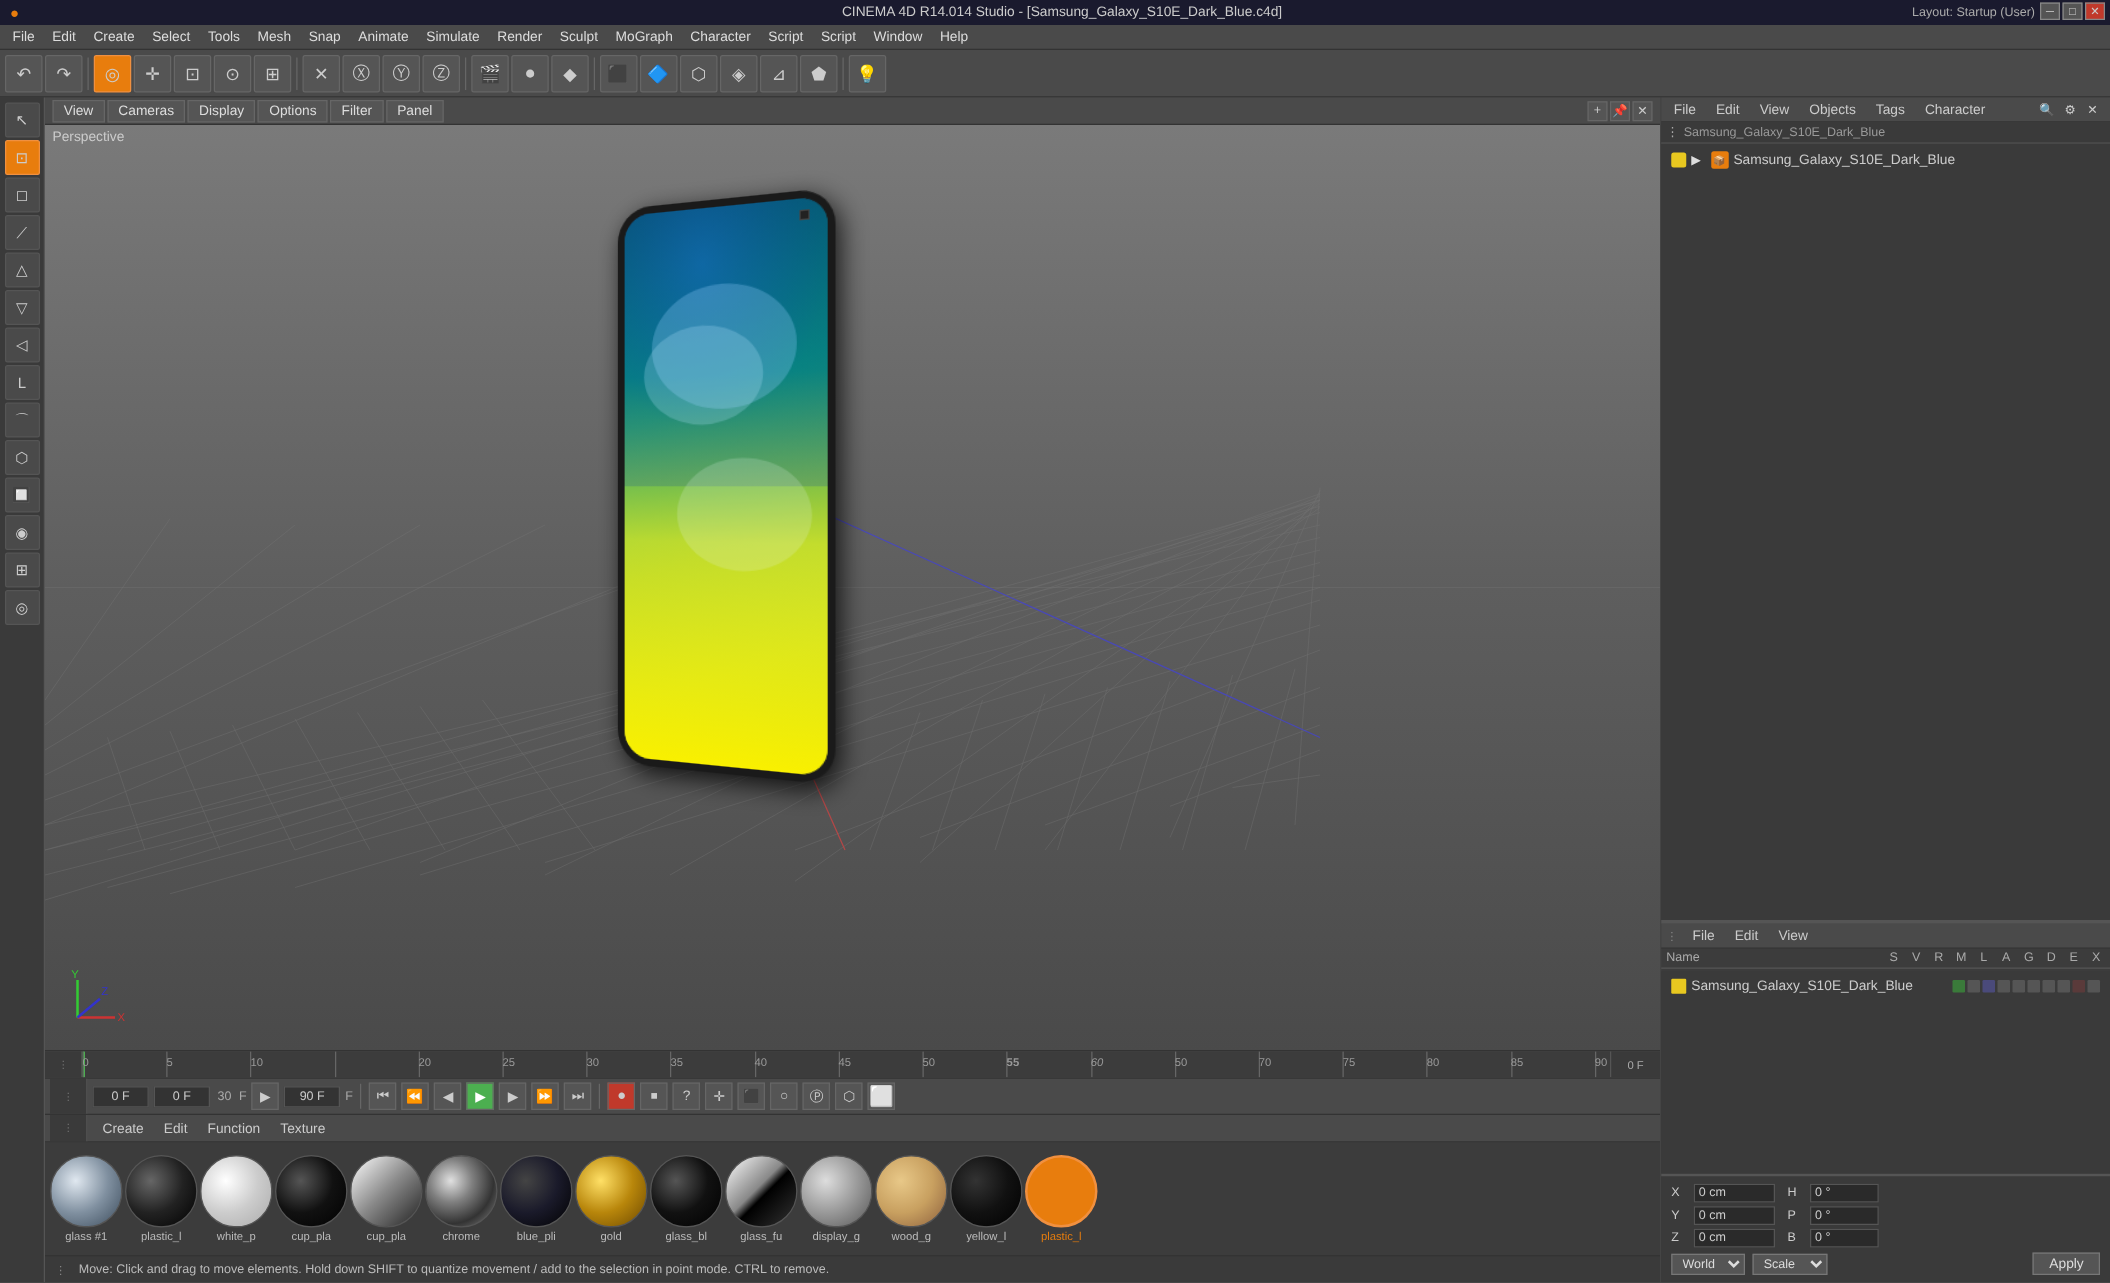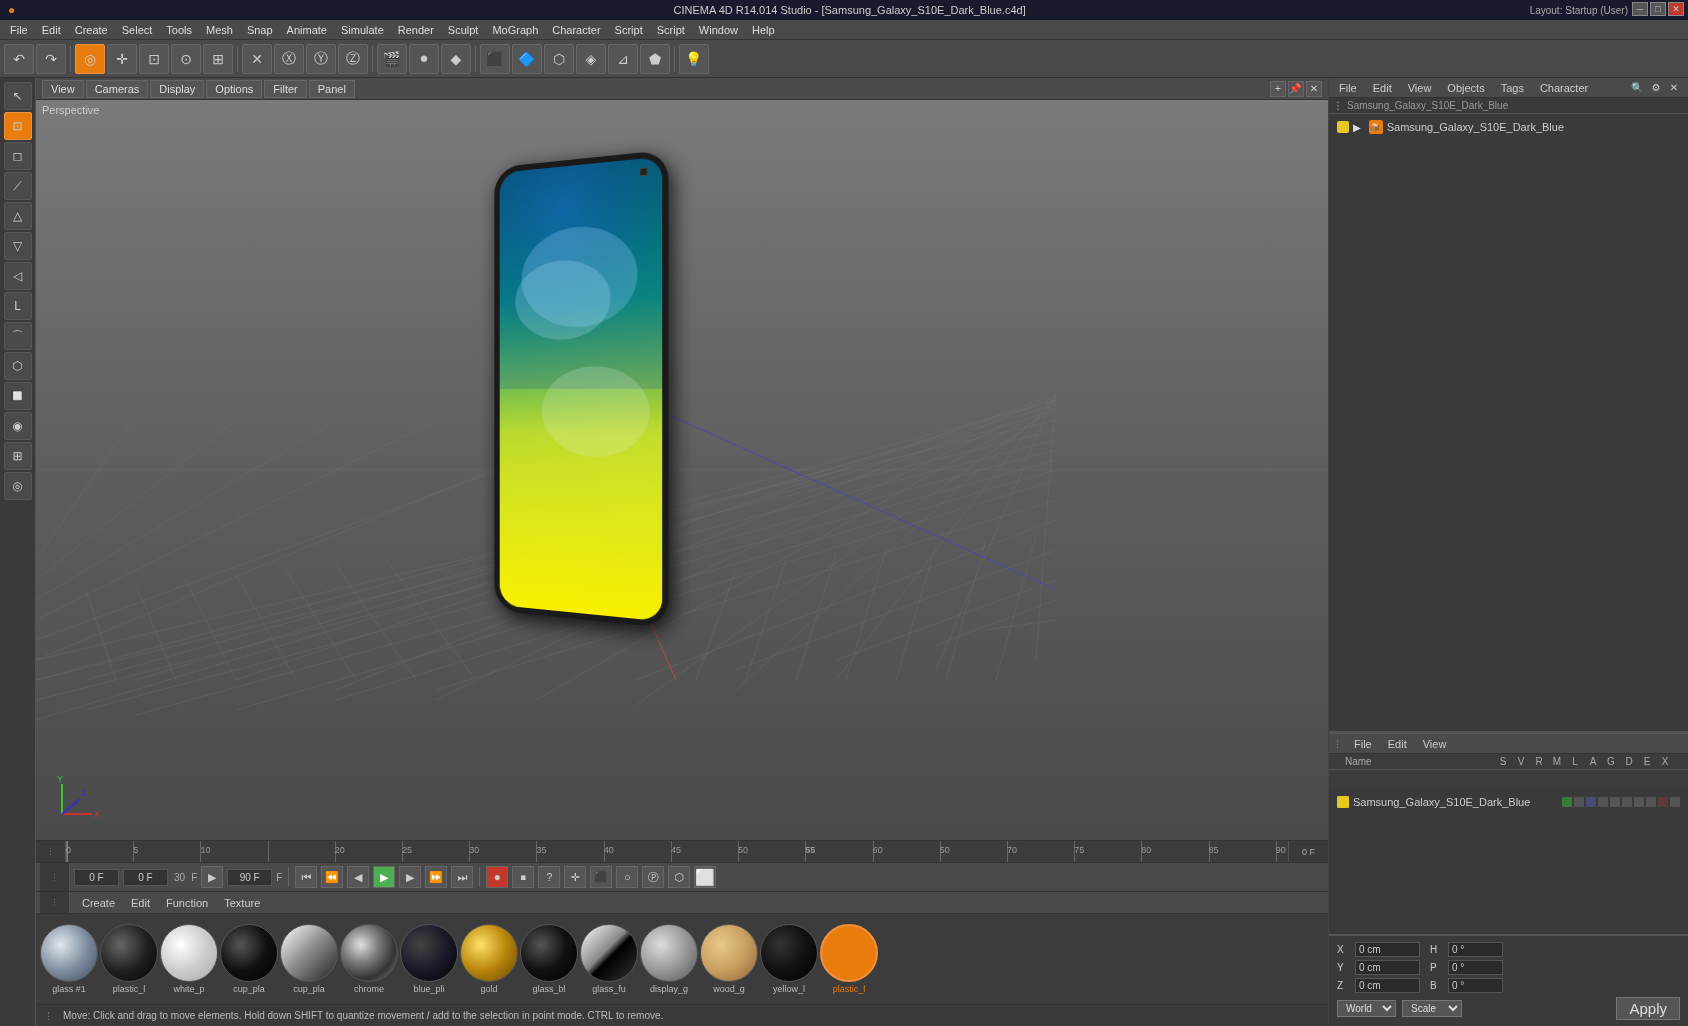--- a/index.html
+++ b/index.html
@@ -326,25 +326,25 @@
     #scene-list {
       flex: 1;
       background: #3a3a3a;
       overflow-y: auto;
       padding: 4px;
     }
     .scene-col-header {
       display: flex;
       align-items: center;
       gap: 4px;
-      padding: 2px 16px;
+      padding: 2px 4px;
       color: #aaa;
       font-size: 10px;
       border-bottom: 1px solid #555;
-      margin-bottom: 20px;
+      margin-bottom: 2px;
     }
     .scene-row {
       display: flex;
       align-items: center;
       gap: 4px;
       padding: 2px 4px;
       cursor: pointer;
     }
     .scene-icon-yellow {
       width: 12px;
@@ -1084,17 +1084,17 @@
       <div style="display:flex;align-items:center;gap:6px;margin-top:4px;">
         <select class="layout-dropdown">
           <option>World</option>
           <option>Object</option>
         </select>
         <select class="layout-dropdown">
           <option>Scale</option>
           <option>Move</option>
           <option>Rotate</option>
         </select>
-        <button style="background:#555;border:1px solid #777;color:#ddd;font-size:15px;padding:2px 12px;cursor:pointer;margin-left:auto;">Apply</button>
+        <button style="background:#555;border:1px solid #777;color:#ddd;font-size:11px;padding:2px 12px;cursor:pointer;margin-left:auto;">Apply</button>
       </div>
     </div>
   </div>
 </div>
 
 </body></html>

